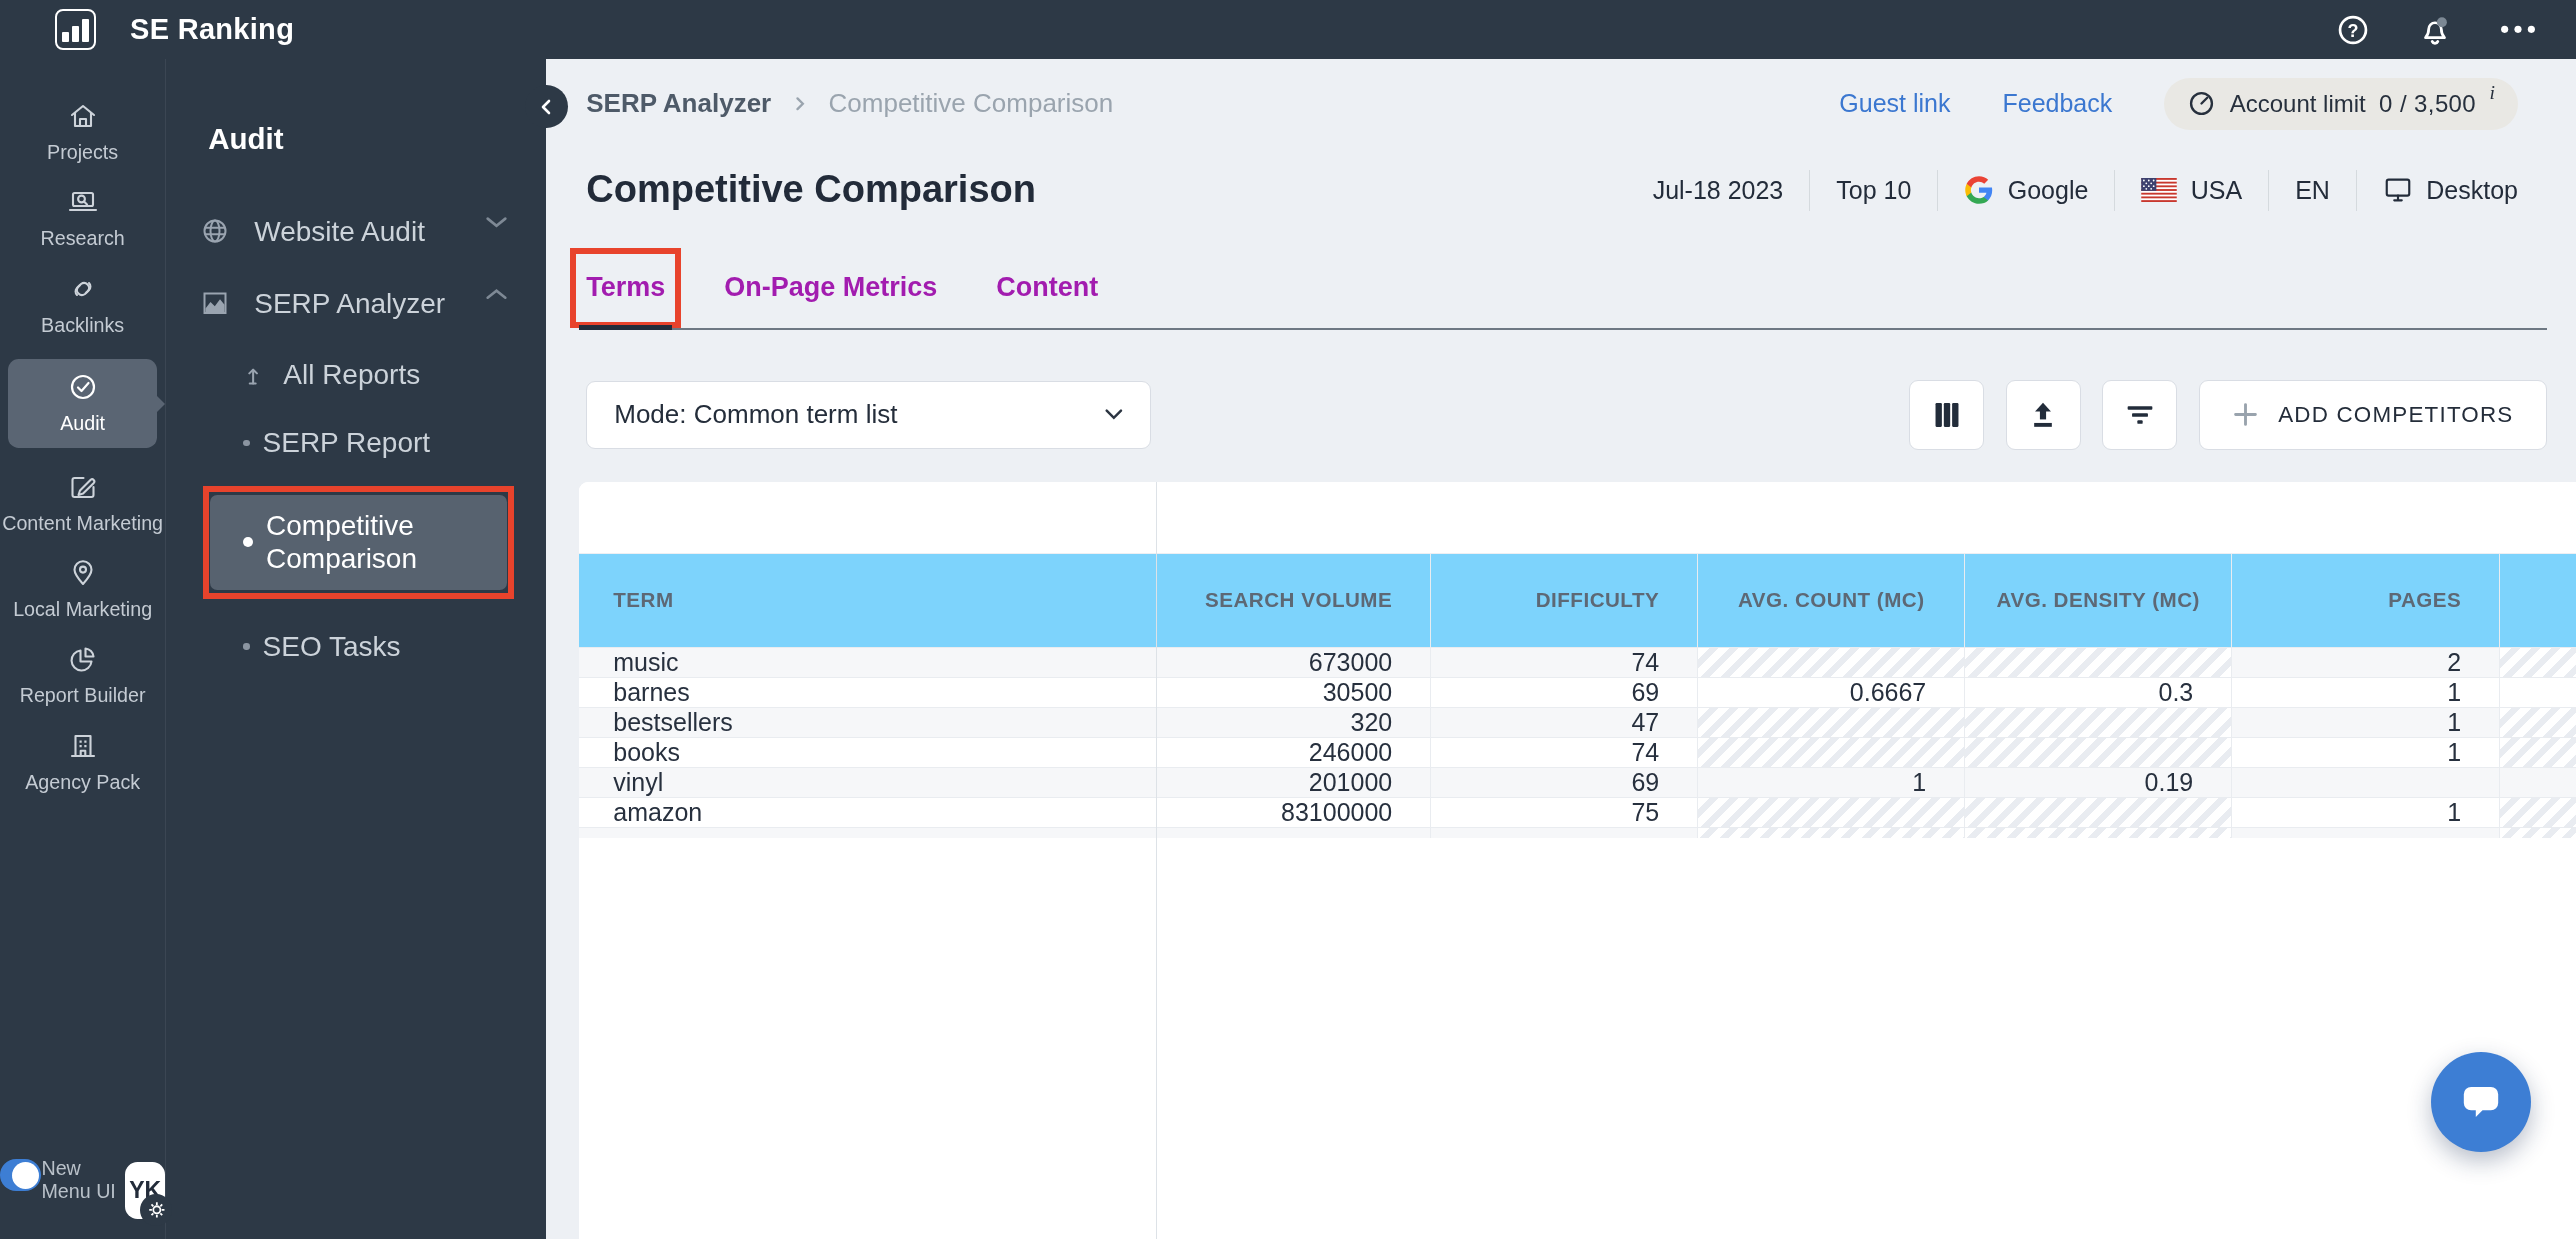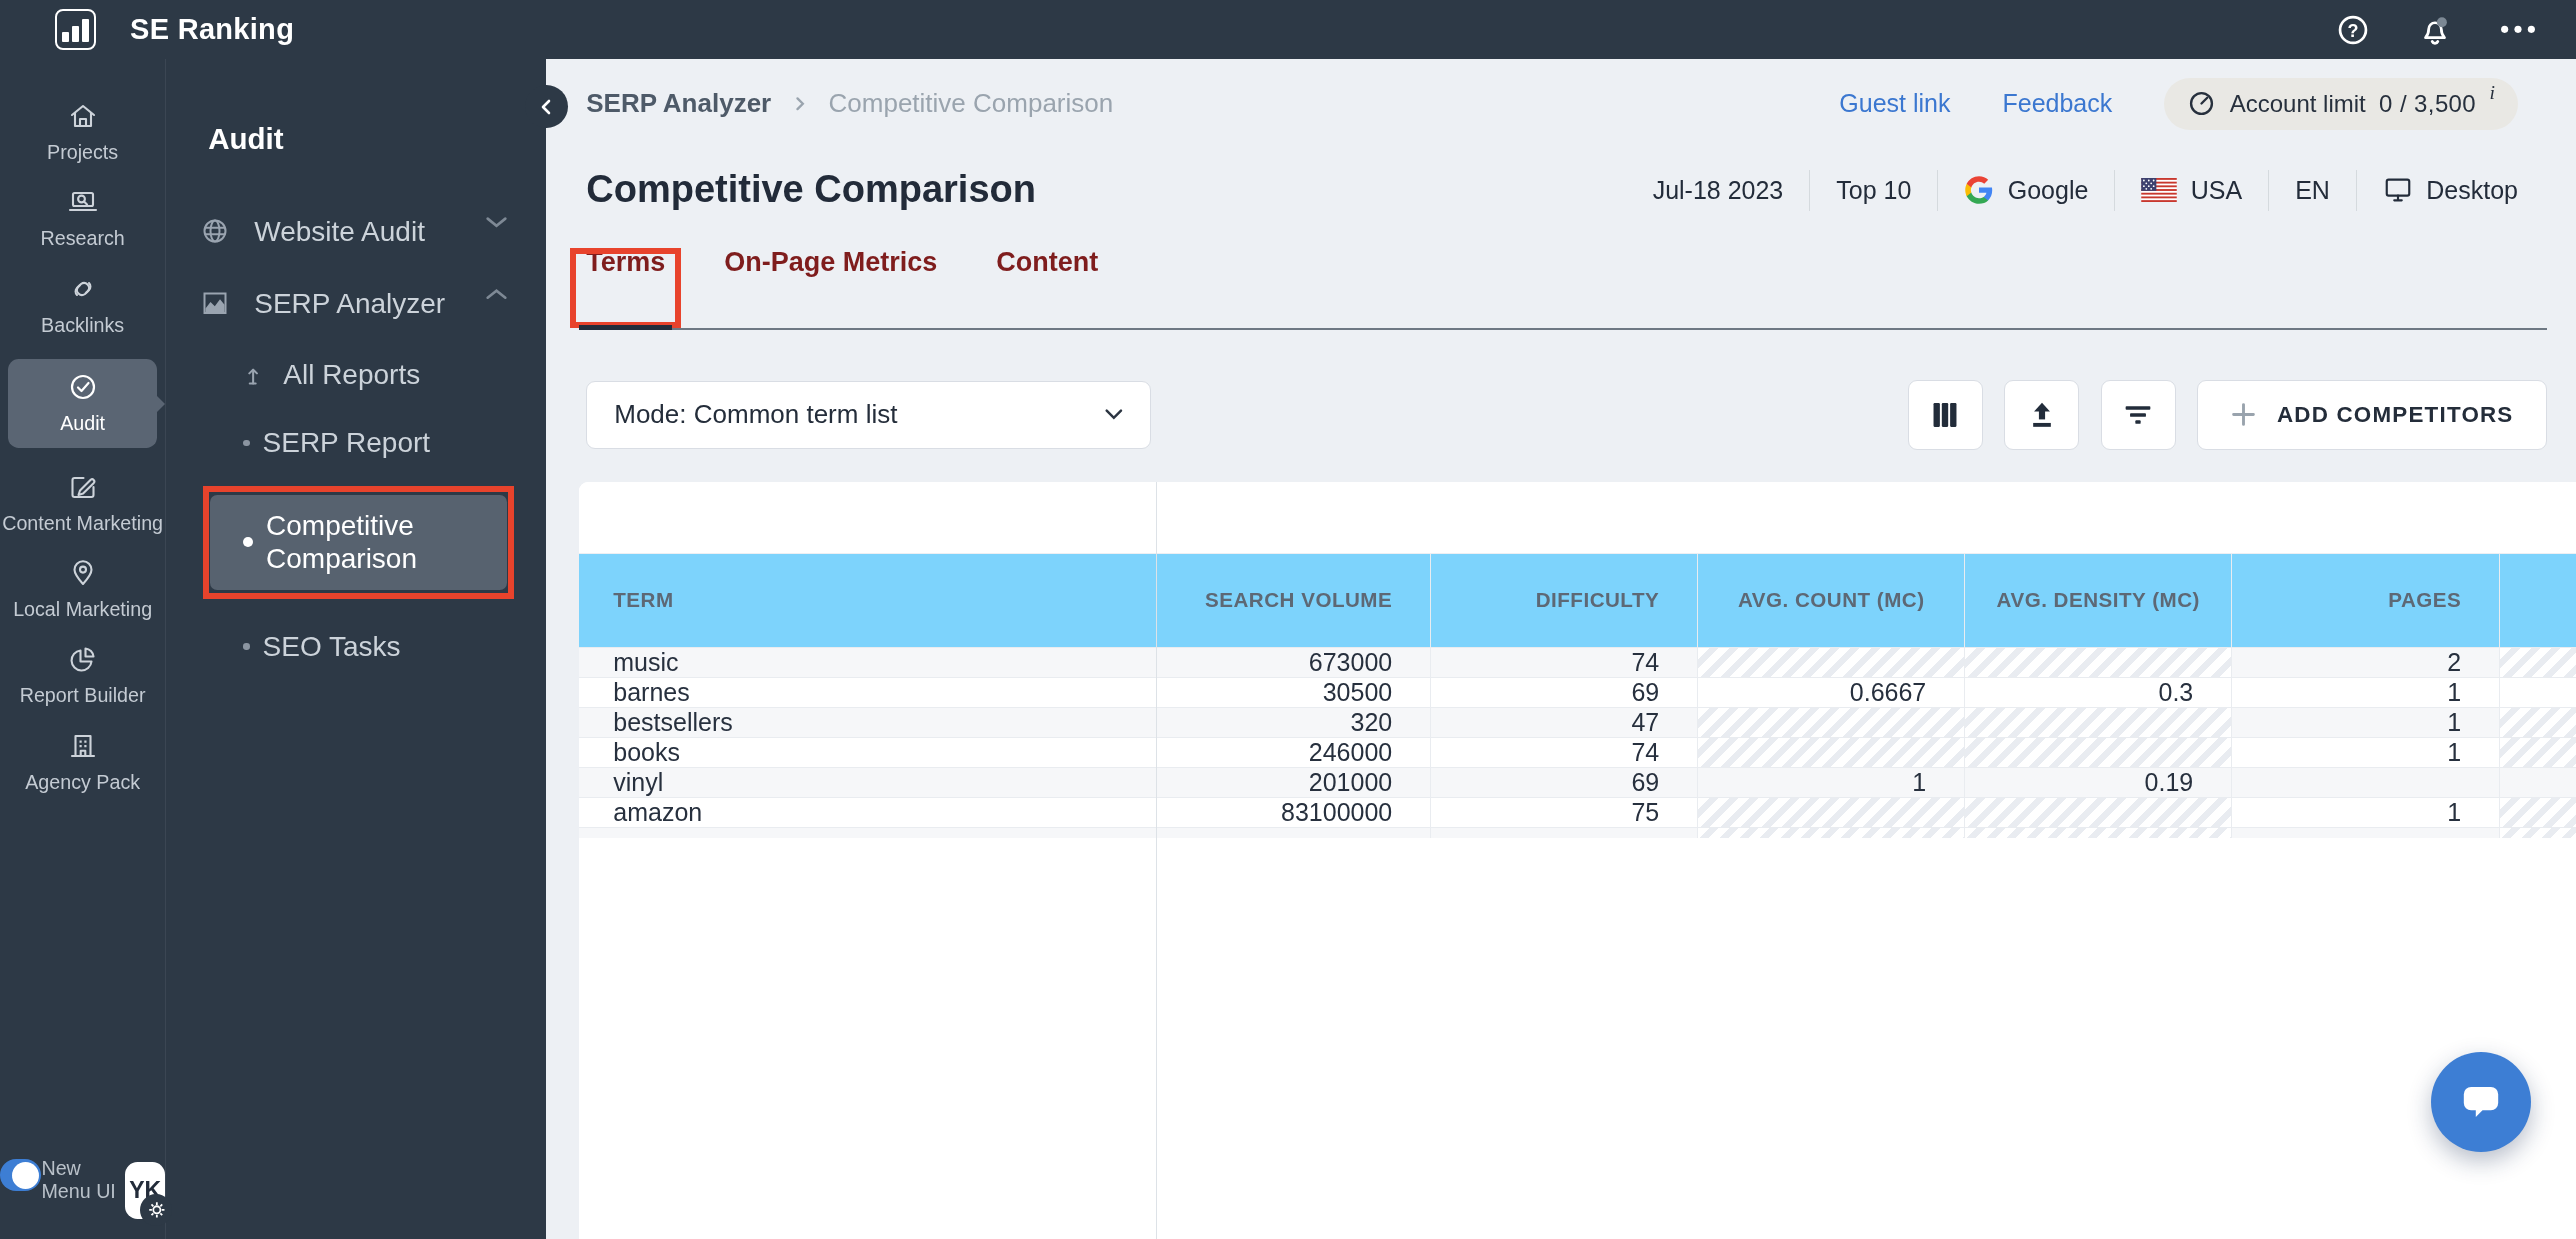--- a/index.html
+++ b/index.html
@@ -70,30 +70,30 @@
 
   .title-row{margin:19.7px 58px 0 40px;display:flex;align-items:flex-end;justify-content:space-between}
   .page-title{font-size:38px;font-weight:600;color:#222b39}
   .meta{display:flex;align-items:center}
   .meta-item{display:flex;align-items:center;gap:13.4px;font-size:25px;color:#232c3a;padding:0 26px;height:41px}
   .meta-item:first-child{padding-left:0}
   .meta-item:last-child{padding-right:0}
   .meta-item + .meta-item{border-left:0.9px solid #d5dade}
 
   .tabs-row{margin:36px 29.5px 0 40px;border-bottom:2.7px solid #6e7883;display:flex;gap:59px;height:83px;align-items:center;position:relative}
-  .tab{font-size:27px;font-weight:600;color:#7f1d1d;height:100%;display:flex;position:relative;cursor:pointer}
+  .tab{font-size:27px;font-weight:600;color:#a21caf;height:100%;display:flex;align-items:center;position:relative;cursor:pointer}
   .tab.active{font-weight:700}
   .tab.active::after{content:"";position:absolute;left:-7.2px;right:-7.2px;bottom:-2.7px;height:5.4px;background:#232d3b}
   .ann-tab{position:absolute;left:-16px;right:-16px;top:1.8px;bottom:0;border:6.3px solid var(--red);pointer-events:none}
 
   .toolbar{margin:50px 29.5px 0 40px;display:flex;align-items:center;justify-content:space-between}
   .mode{width:565px;height:68px;background:#fff;border:1.8px solid #d9dde4;border-radius:9px;display:flex;align-items:center;justify-content:space-between;padding:0 27px;font-size:26px;color:#242d3a;cursor:pointer}
   .tools{display:flex;align-items:center;gap:21.5px}
   .icon-btn{width:75px;height:70px;background:#fff;border:1.8px solid #d9dde4;border-radius:9px;display:flex;align-items:center;justify-content:center;cursor:pointer}
-  .add-btn{height:70px;background:#fff;border:1.8px solid #d9dde4;border-radius:9px;display:flex;align-items:center;gap:19.7px;padding:0 32px;font-size:22.4px;font-weight:700;letter-spacing:1.2px;color:#242d3a;cursor:pointer}
+  .add-btn{height:70px;background:#fff;border:1.8px solid #d9dde4;border-radius:9px;display:flex;align-items:center;gap:19.7px;padding:0 32px;font-size:22.4px;font-weight:400;letter-spacing:1.2px;color:#242d3a;cursor:pointer}
 
   
   .card{margin:32px 0 0 33px;flex:1;background:#fff;border-radius:9px 0 0 0;position:relative;overflow:hidden;display:flex;flex-direction:column}
   .band{flex:0 0 72px;background:#fff;border-bottom:0.9px solid #edeff3}
   .thead{flex:0 0 94px;background:#7dd3fc;display:flex;border-bottom:0.9px solid var(--border)}
   .th{display:flex;align-items:center;font-size:20.6px;font-weight:700;color:var(--colhead);letter-spacing:0.5px}
   .tr{flex:0 0 93px;display:flex;border-bottom:0.9px solid var(--border);background:#fff}
   .tbody .tr:nth-child(odd){background:var(--shade)}
   .td{display:flex;align-items:center;font-size:25px;color:var(--text)}
   .c-term{width:577px;padding-left:34px}

